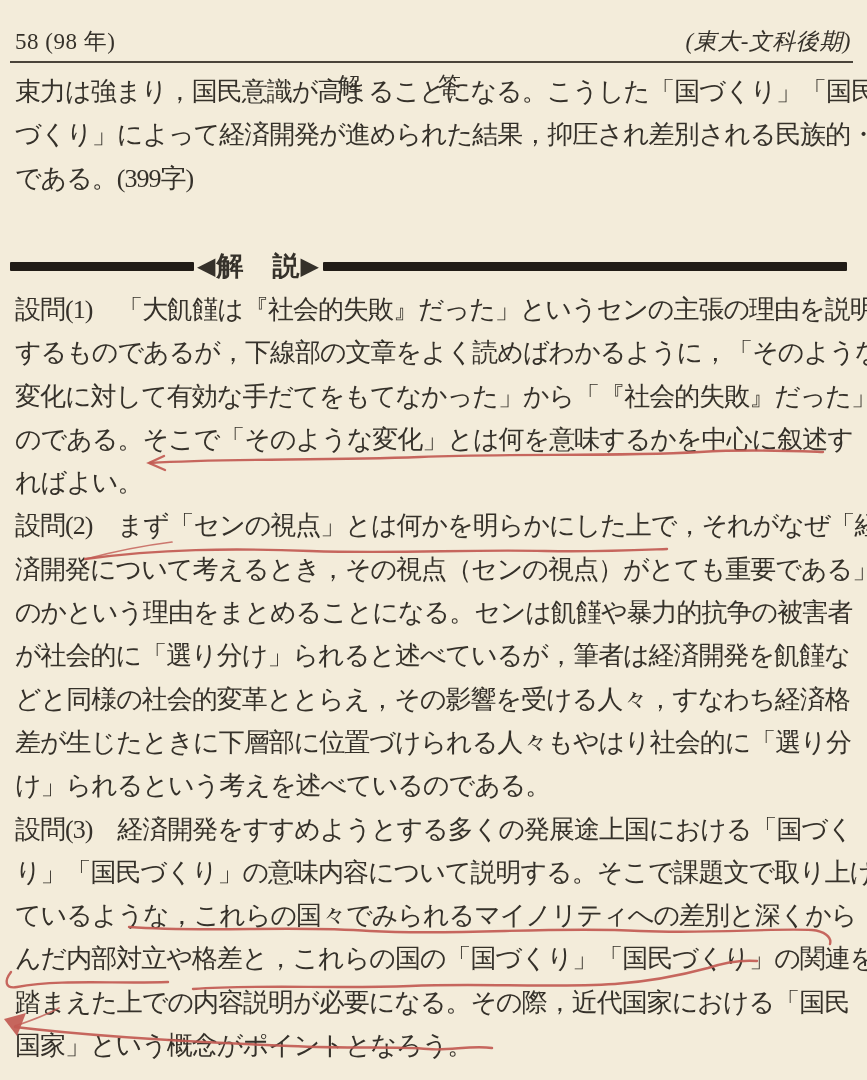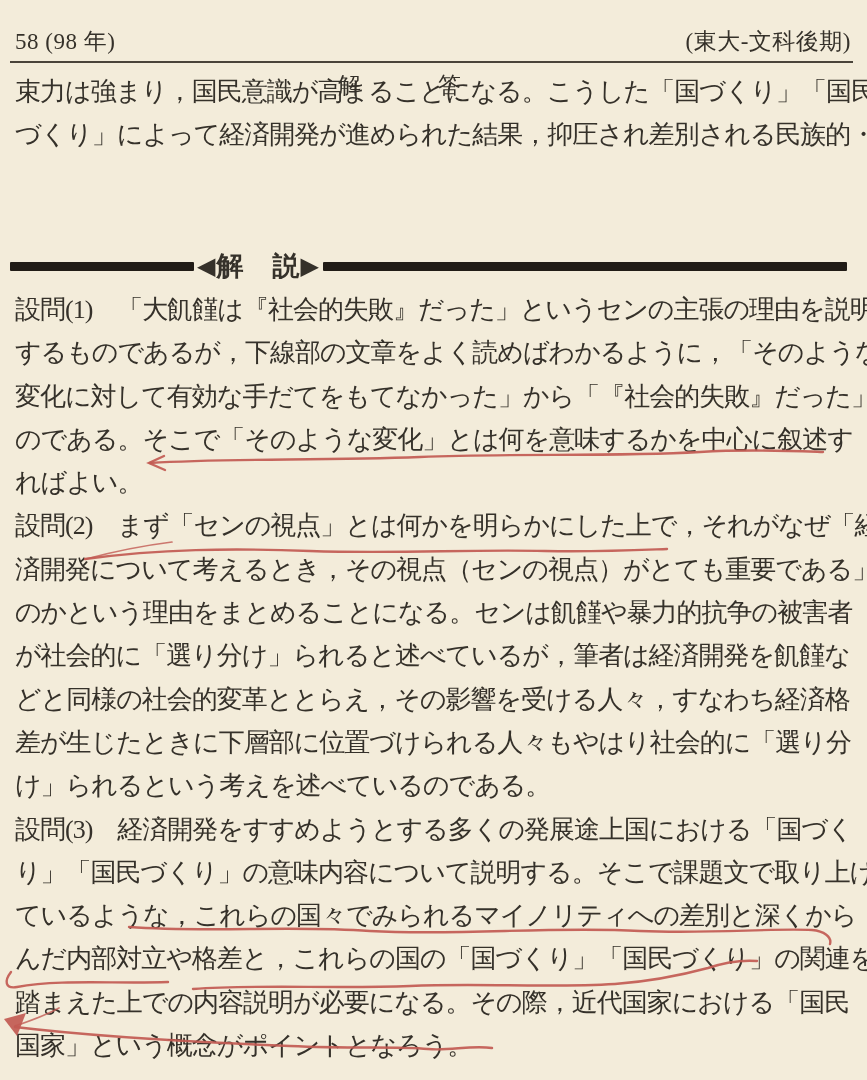--- a/index.html
+++ b/index.html
@@ -8,21 +8,21 @@
     background:var(--paper,#f3ecda);
     font-family:"Liberation Serif","DejaVu Serif",serif;
     color:var(--ink,#35312a);
   }
   .page{position:absolute;inset:0;}
   
   .header{position:absolute;top:26px;left:15px;right:16px;height:28px;
     display:flex;align-items:flex-start;font-size:23px;letter-spacing:.5px;}
   .header .left{flex:0 0 auto;}
   .header .center{flex:1 1 auto;text-align:center;white-space:pre;letter-spacing:2px;margin-top:44px;}
-  .header .right{flex:0 0 auto;white-space:pre;}
+  .header .right{flex:0 0 auto;white-space:pre;font-style:italic;}
   .header-rule{position:absolute;top:61px;left:10px;right:14px;height:2px;
     background:var(--rule,#4a443a);}
   
   .textblock{position:absolute;left:15px;right:14px;font-size:26px;
     letter-spacing:-1px;line-height:43.3px;white-space:pre;}
   .answer-block{top:70px;}
   .commentary-block{top:288px;}
   .textblock .line{height:43.3px;overflow:visible;}
   
   .divider{position:absolute;top:255px;left:10px;right:20px;height:22px;
@@ -45,21 +45,21 @@
 
 <div class="page">
 
   <div class="header">
     <span class="left">58 (98 年)</span>
     <span class="center">解　　　答</span>
     <span class="right">(東大-文科後期)</span>
   </div>
   <div class="header-rule"></div>
 
-  <div class="textblock answer-block"><div class="line">束力は強まり，国民意識が高まることになる。こうした「国づくり」「国民</div><div class="line">づくり」によって経済開発が進められた結果，抑圧され差別される民族的・</div></div>
+  <div class="textblock answer-block"><div class="line">束力は強まり，国民意識が高まることになる。こうした「国づくり」「国民</div><div class="line">づくり」によって経済開発が進められた結果，抑圧され差別される民族的・</div><div class="line">である。(399字)</div></div>
 
   <div class="divider">
     <div class="bar left"></div>
     <div class="label">
       <span class="tri">◀</span>
       <span>解　説</span>
       <span class="tri">▶</span>
     </div>
     <div class="bar right"></div>
   </div>

